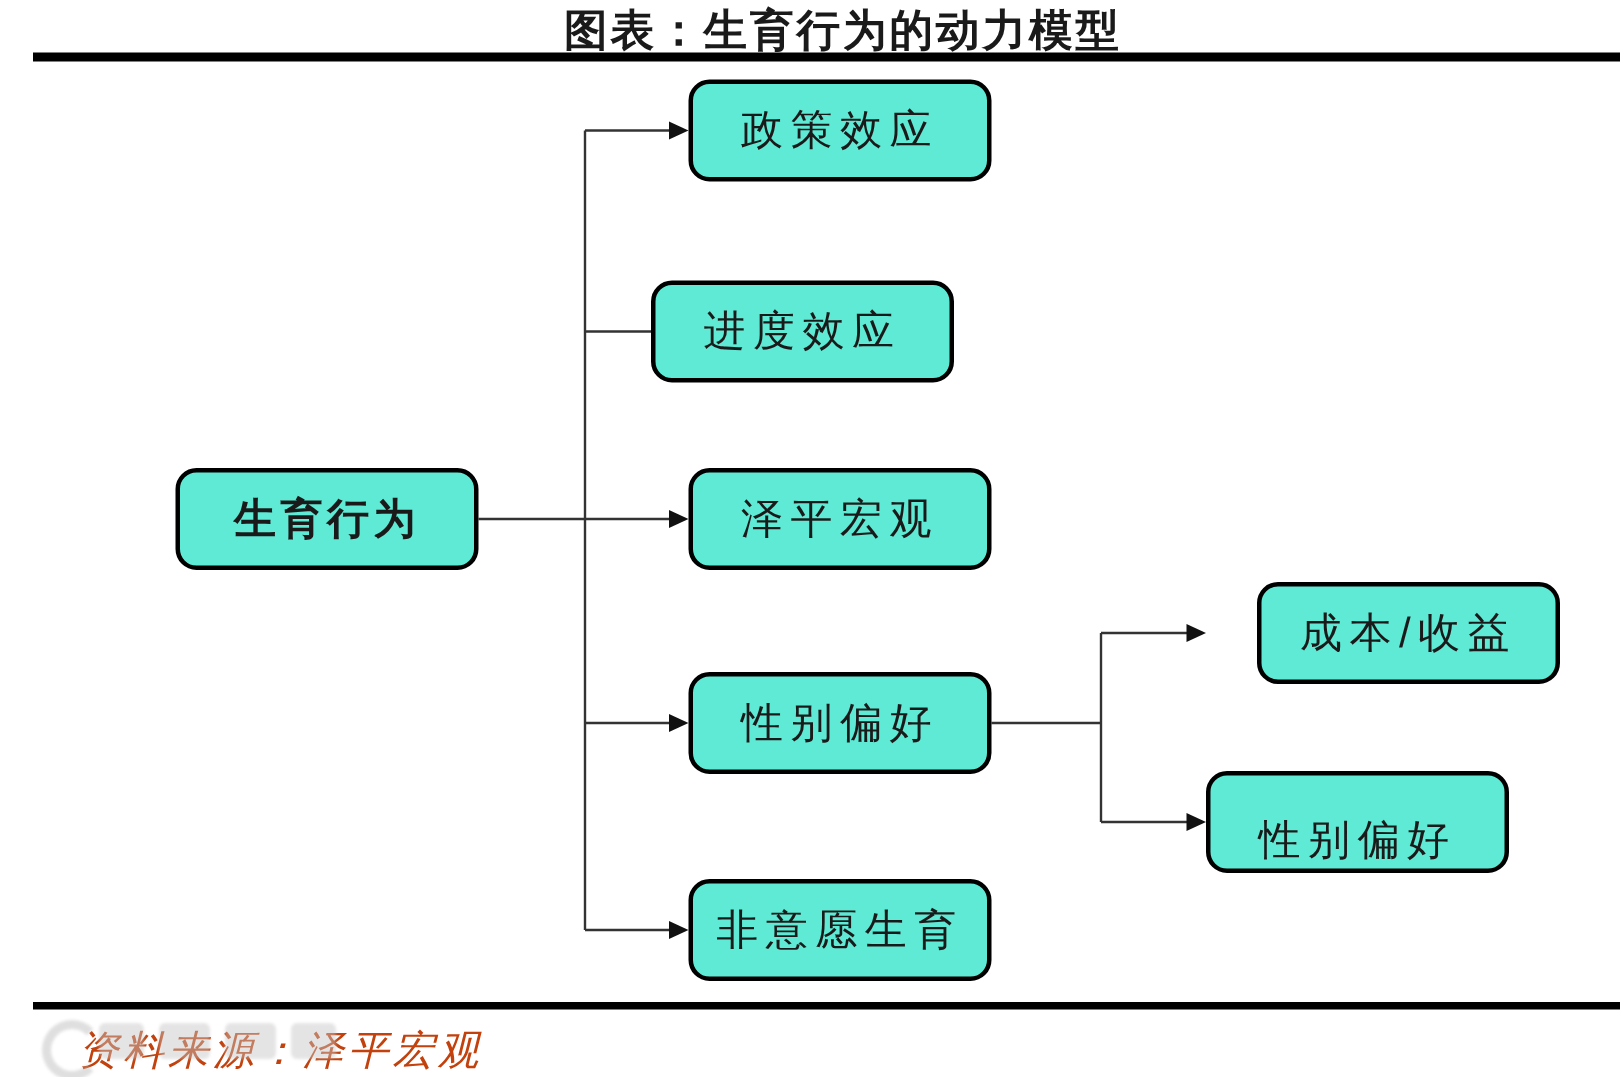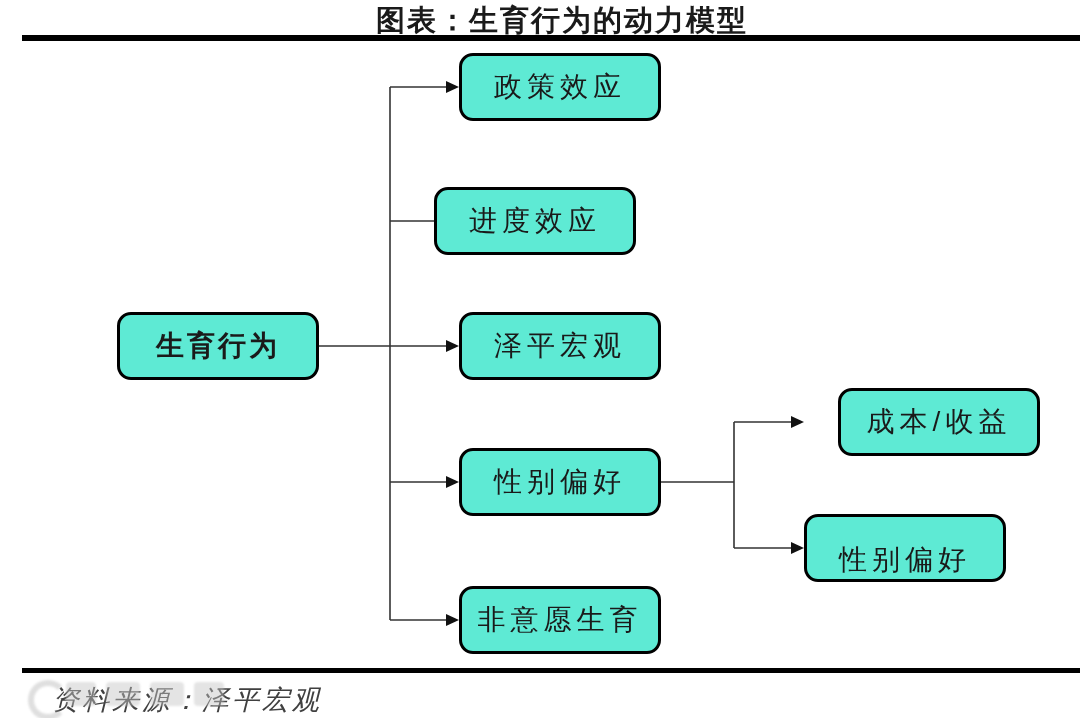--- a/index.html
+++ b/index.html
@@ -71,21 +71,21 @@
   .n-s0    { left: 816px; top: 388px; }
   .n-s1    { left: 782px; top: 514px; align-items: flex-end; }
 
   .source-line {
     position: absolute;
     left: 30px;
     top: 682px;
     font-size: 27px;
     font-style: italic;
     letter-spacing: 3px;
-    color: #404040;
+    color: #c2410c;
     white-space: nowrap;
   }
   .watermark {
     position: absolute;
     left: 4px;
     top: 674px;
     width: 250px;
     height: 42px;
     opacity: 0.45;
     filter: blur(1px);

